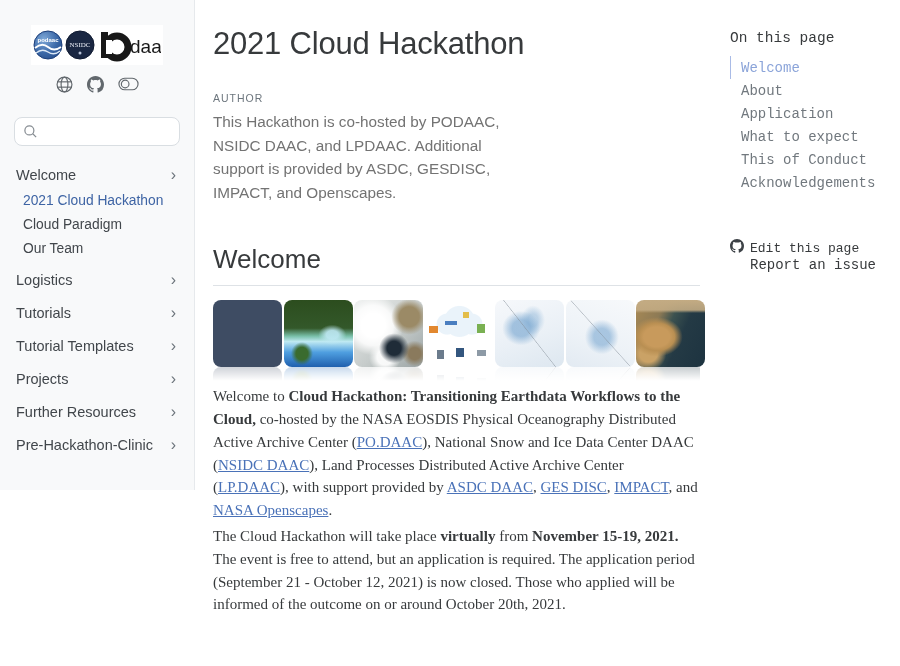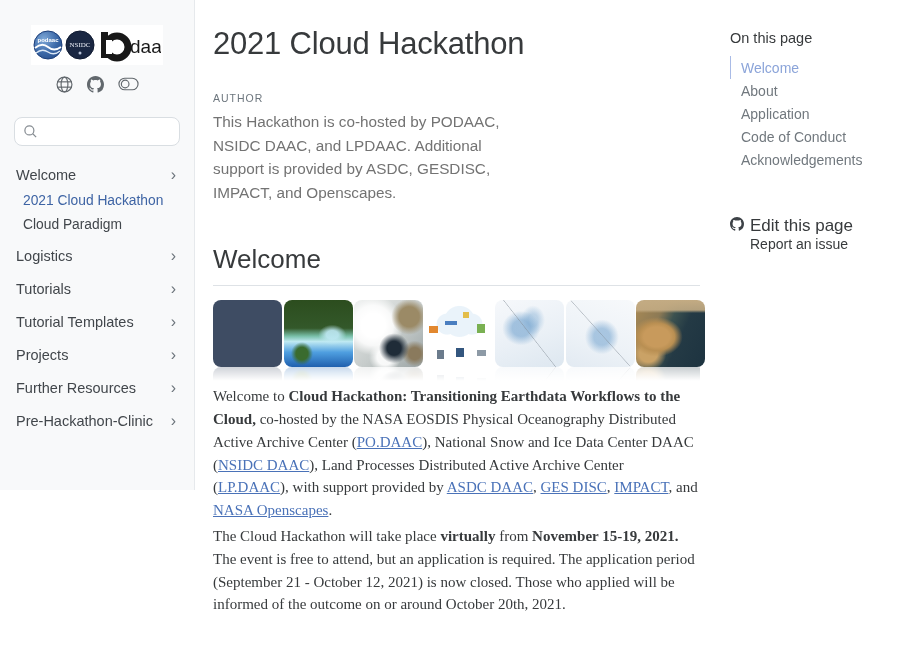--- a/index.html
+++ b/index.html
@@ -146,30 +146,30 @@
       radial-gradient(ellipse at 30% 55%, #c89a5c 0 13px, #b98f52 18px, rgba(0,0,0,0) 26px),
       radial-gradient(ellipse at 18% 80%, #caa266 0 9px, rgba(0,0,0,0) 18px),
       linear-gradient(115deg, #a98a55 0%, #8d7a55 30%, #3c5250 45%, #243a45 62%, #1d3340 100%);
   }
 
   .para { margin-top: 3px; font-size: 15px; line-height: 1.52; color: #373a3c; font-family: Liberation Serif, serif; }
   .para strong { font-weight: 700; }
   .body-link { color: var(--link, #4a72b8); text-decoration: underline; cursor: pointer; }
 
   
-  .toc { width: 170px; min-width: 170px; padding: 30px 10px 0 0; }
+  .toc { width: 170px; min-width: 170px; padding: 30px 10px 0 0; font-family: Liberation Mono, monospace; }
   .toc-title { font-size: 14.5px; color: #373a3c; margin-bottom: 10px; }
   .toc-list { display: flex; flex-direction: column; }
   .toc-item {
     font-size: 14px; color: #71787e; text-decoration: none; cursor: pointer;
     padding: 4.5px 0 4.5px 10px; border-left: 1px solid transparent; line-height: 14px;
   }
   .toc-item.active { color: var(--toc-active, #8ba4d9); border-left-color: #a9bbe6; }
   .toc-actions { margin-top: 26px; }
-  .toc-edit { display: flex; align-items: center; gap: 6px; font-size: 17px; color: #373a3c; cursor: pointer; margin-top: 45px; }
+  .toc-edit { display: flex; align-items: center; gap: 6px; font-size: 13px; color: #373a3c; cursor: pointer; margin-top: 45px; }
   .toc-report { padding-left: 20px; font-size: 14px; color: #373a3c; cursor: pointer; }
 </style>
 </head>
 <body>
 
 <nav class="sidebar">
 
   <div class="logo-box">
     <svg width="128" height="34" viewBox="0 0 128 34">
       <defs>
@@ -236,20 +236,21 @@
 
   <div class="nav" id="sidebar-nav">
       <div class="nav-section">
         <div class="nav-row">
           <span>Welcome</span>
           <span class="nav-chevron">›</span>
         </div>
         <div class="nav-sub">
           <div class="nav-sub-row active">2021 Cloud Hackathon</div>
           <div class="nav-sub-row">Cloud Paradigm</div>
+          <div class="nav-sub-row">Our Team</div>
         </div>
       </div>
       <div class="nav-section">
         <div class="nav-row">
           <span>Logistics</span>
           <span class="nav-chevron">›</span>
         </div>
       </div>
       <div class="nav-section">
         <div class="nav-row">
@@ -314,21 +315,22 @@
   <p class="para"><span>The Cloud Hackathon will take place </span><strong>virtually</strong><span> from </span><strong>November 15-19, 2021.</strong><span> The event is free to attend, but an application is required. The application period (September 21 - October 12, 2021) is now closed. Those who applied will be informed of the outcome on or around October 20th, 2021.</span></p>
 
 </main>
 
 <aside class="toc">
   <div class="toc-title">On this page</div>
   <div class="toc-list" id="toc-list">
       <a class="toc-item active">Welcome</a>
       <a class="toc-item">About</a>
       <a class="toc-item">Application</a>
-      <a class="toc-item">Code of Conduct</a>
+      <a class="toc-item">What to expect</a>
+      <a class="toc-item">This of Conduct</a>
       <a class="toc-item">Acknowledgements</a>
     </div>
   <div class="toc-actions">
     <div class="toc-edit">
       <span>
         <svg width="14" height="14" viewBox="0 0 16 16" fill="#3d4247">
           <path d="M8 0C3.58 0 0 3.58 0 8c0 3.54 2.29 6.53 5.47 7.59.4.07.55-.17.55-.38 0-.19-.01-.82-.01-1.49-2.01.37-2.53-.49-2.69-.94-.09-.23-.48-.94-.82-1.13-.28-.15-.68-.52-.01-.53.63-.01 1.08.58 1.23.82.72 1.21 1.87.87 2.33.66.07-.52.28-.87.51-1.07-1.78-.2-3.64-.89-3.64-3.95 0-.87.31-1.59.82-2.15-.08-.2-.36-1.02.08-2.12 0 0 .67-.21 2.2.82.64-.18 1.32-.27 2-.27s1.36.09 2 .27c1.53-1.04 2.2-.82 2.2-.82.44 1.1.16 1.92.08 2.12.51.56.82 1.27.82 2.15 0 3.07-1.87 3.75-3.65 3.95.29.25.54.73.54 1.48 0 1.07-.01 1.93-.01 2.2 0 .21.15.46.55.38A8.01 8.01 0 0 0 16 8c0-4.42-3.58-8-8-8z"></path>
         </svg>
       </span>
       <span>Edit this page</span>

